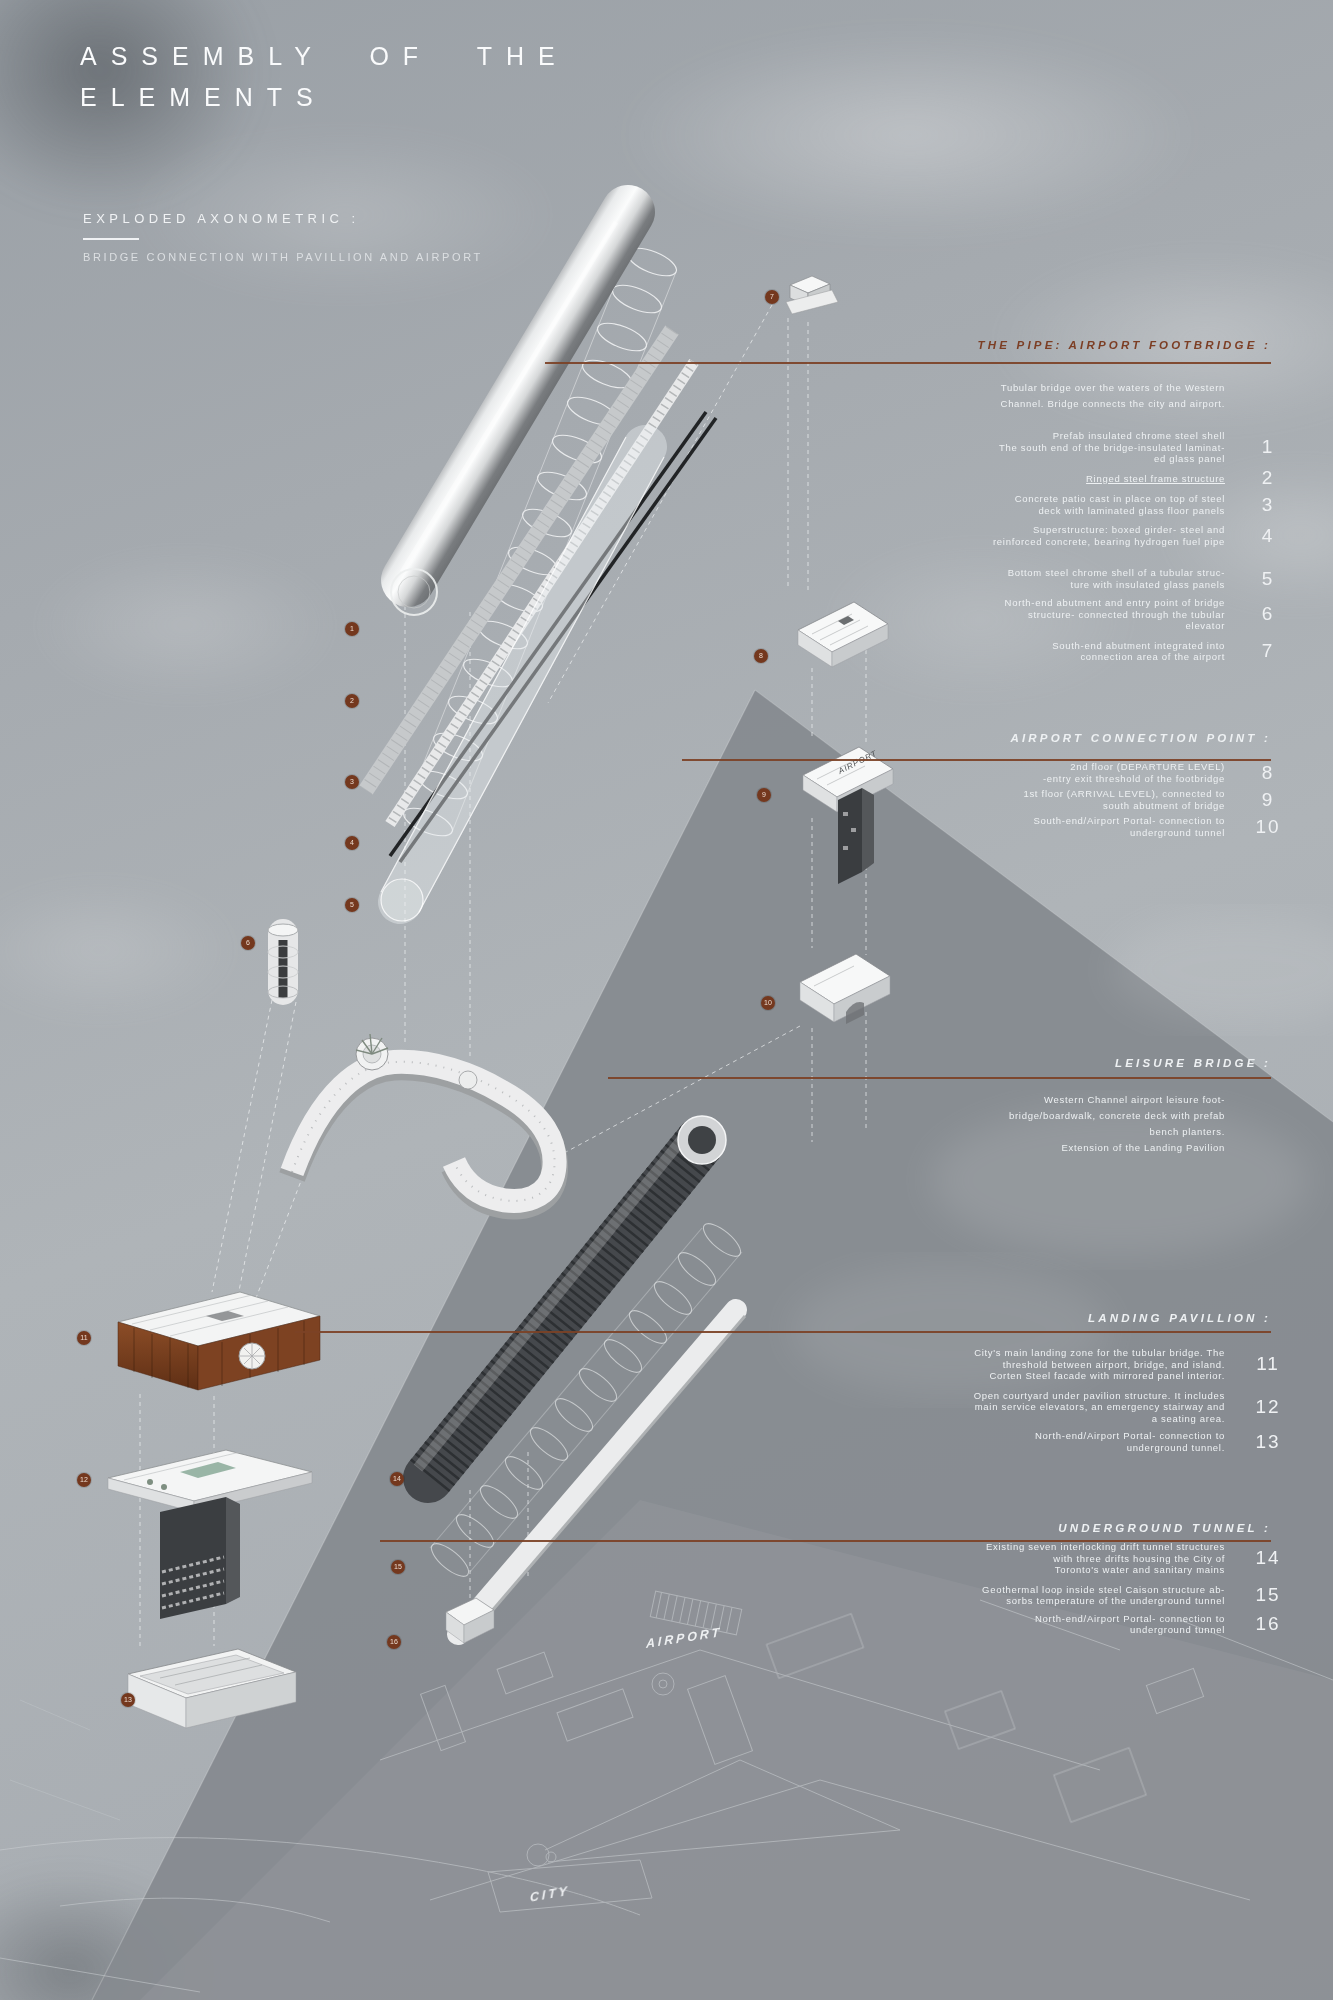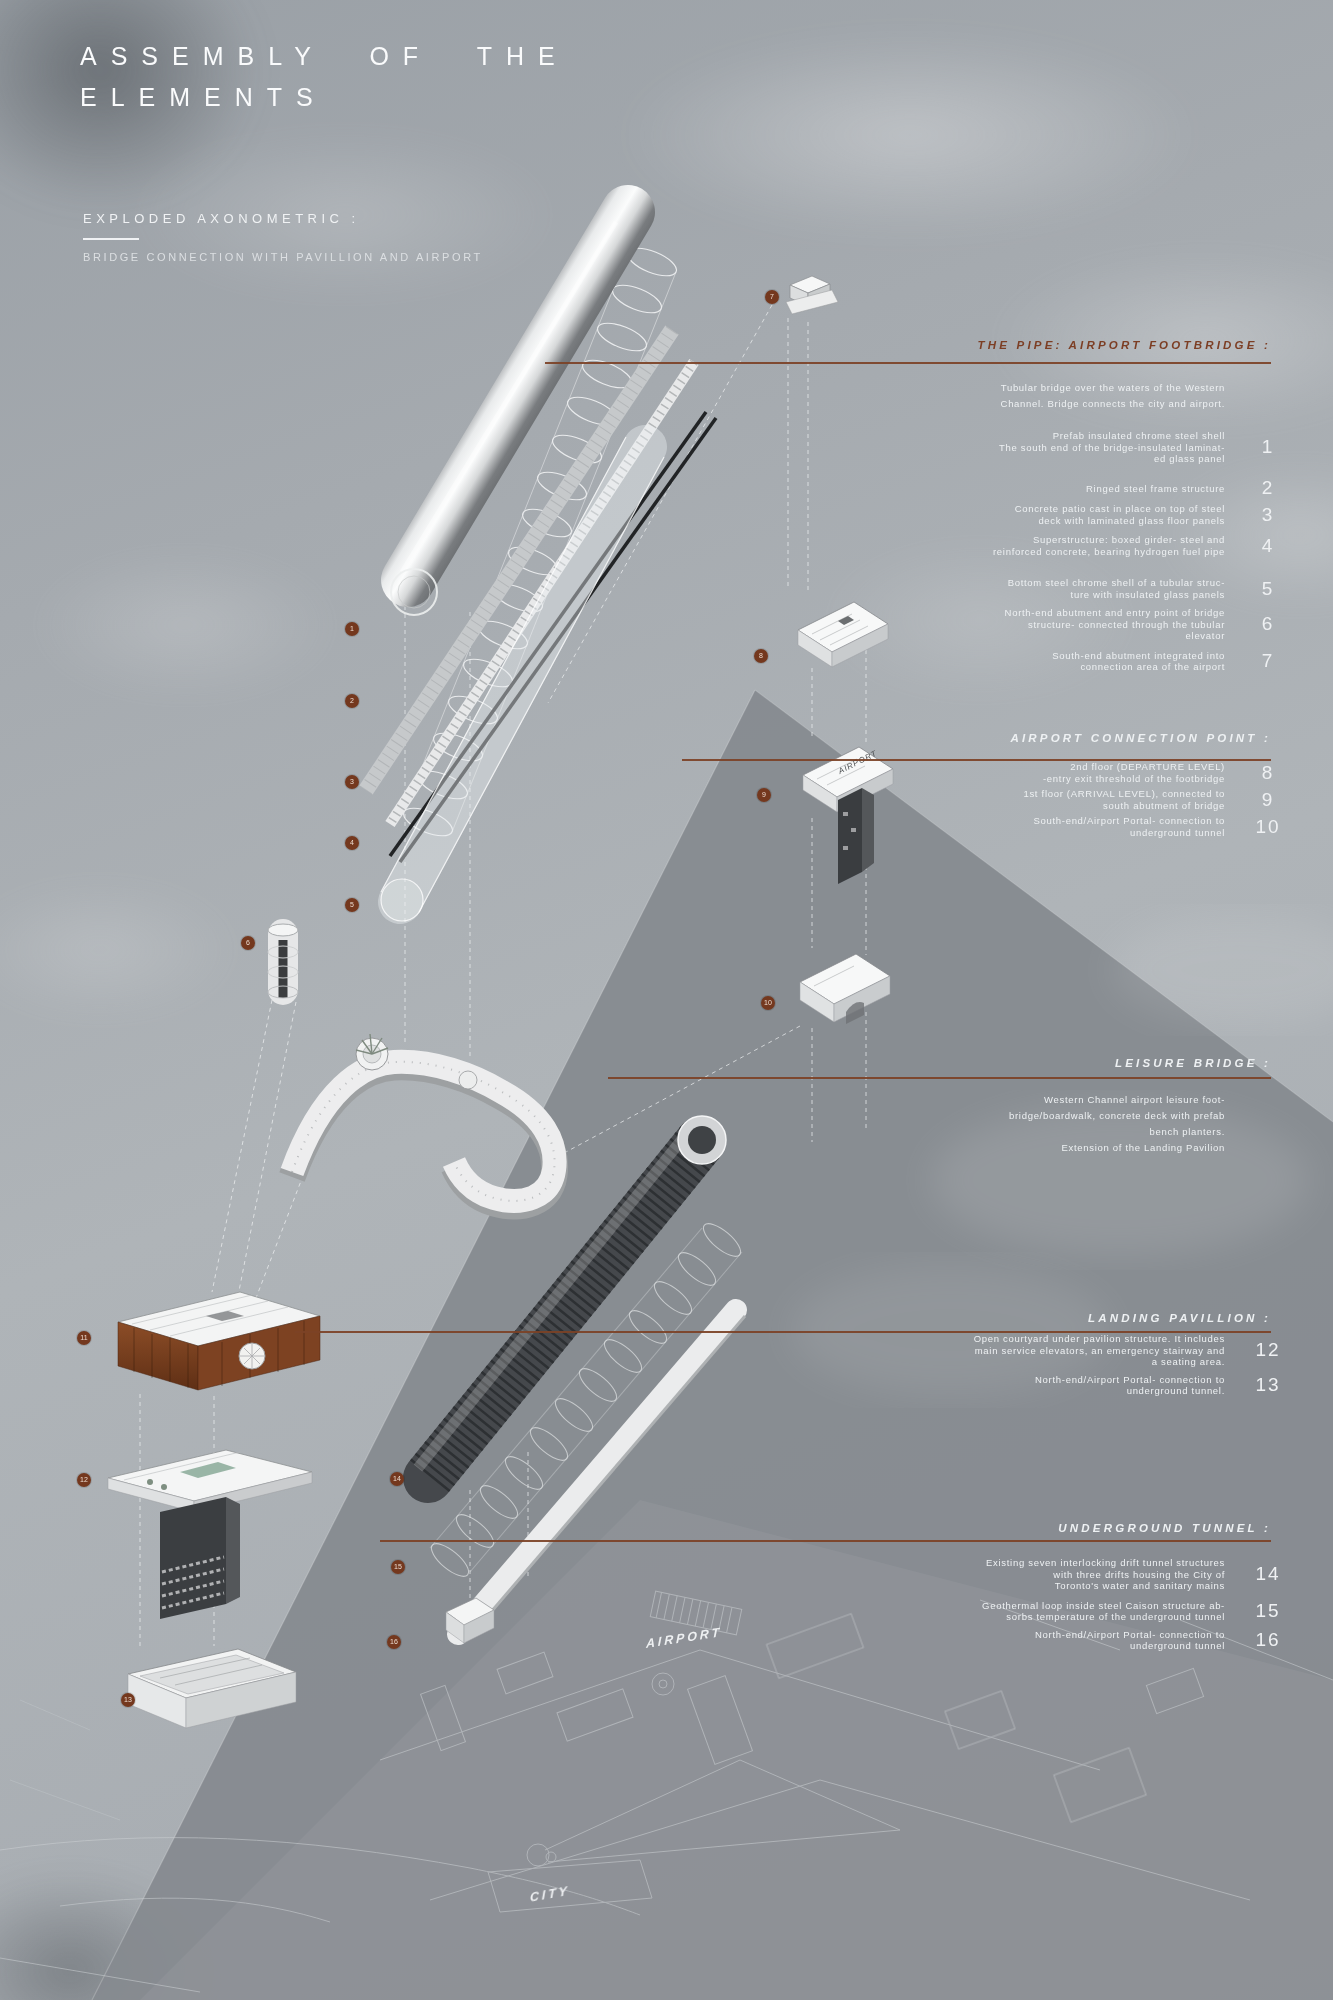--- a/index.html
+++ b/index.html
@@ -347,21 +347,21 @@
   <div class="sec" style="top:338px;">
     <span class="sec-head accent">THE PIPE: AIRPORT FOOTBRIDGE :</span>
     <div class="intro">Tubular bridge over the waters of the Western
 Channel. Bridge connects the city and airport.</div>
     <div class="row" style="margin-top:18px;">
         <div class="txt">Prefab insulated chrome steel shell
 The south end of the bridge-insulated laminat-
 ed glass panel</div>
         <span class="num">1</span>
       </div>
-    <div class="row" style="margin-top:18px;">
+    <div class="row" style="margin-top:8px;text-decoration:underline;">
         <div class="txt">Ringed steel frame structure</div>
         <span class="num">2</span>
       </div>
     <div class="row" style="margin-top:9px;">
         <div class="txt">Concrete patio cast in place on top of steel
 deck with laminated glass floor panels</div>
         <span class="num">3</span>
       </div>
     <div class="row" style="margin-top:8px;">
         <div class="txt">Superstructure: boxed girder- steel and
@@ -408,36 +408,42 @@
   <div class="sec" style="top:1056px;">
     <span class="sec-head">LEISURE BRIDGE :</span>
     <div class="intro" style="margin-top:22px;">Western Channel airport leisure foot-
 bridge/boardwalk, concrete deck with prefab
 bench planters.
 Extension of the Landing Pavilion</div>
   </div>
 
   <div class="sec" style="top:1311px;">
     <span class="sec-head">LANDING PAVILLION :</span>
+    <div class="row" style="margin-top:22px;">
+        <div class="txt">City's main landing zone for the tubular bridge. The
+threshold between airport, bridge, and island.
+Corten Steel facade with mirrored panel interior.</div>
+        <span class="num">11</span>
+      </div>
     <div class="row" style="margin-top:8px;">
         <div class="txt">Open courtyard under pavilion structure. It includes
 main service elevators, an emergency stairway and
 a seating area.</div>
         <span class="num">12</span>
       </div>
     <div class="row" style="margin-top:6px;">
         <div class="txt">North-end/Airport Portal- connection to
 underground tunnel.</div>
         <span class="num">13</span>
       </div>
   </div>
 
   <div class="sec" style="top:1521px;">
     <span class="sec-head">UNDERGROUND TUNNEL :</span>
-    <div class="row" style="margin-top:22px;">
+    <div class="row" style="margin-top:6px;">
         <div class="txt">Existing seven interlocking drift tunnel structures
 with three  drifts housing the City of
 Toronto's water and sanitary mains</div>
         <span class="num">14</span>
       </div>
     <div class="row" style="margin-top:8px;">
         <div class="txt">Geothermal loop inside steel Caison structure ab-
 sorbs temperature of the underground tunnel</div>
         <span class="num">15</span>
       </div>

